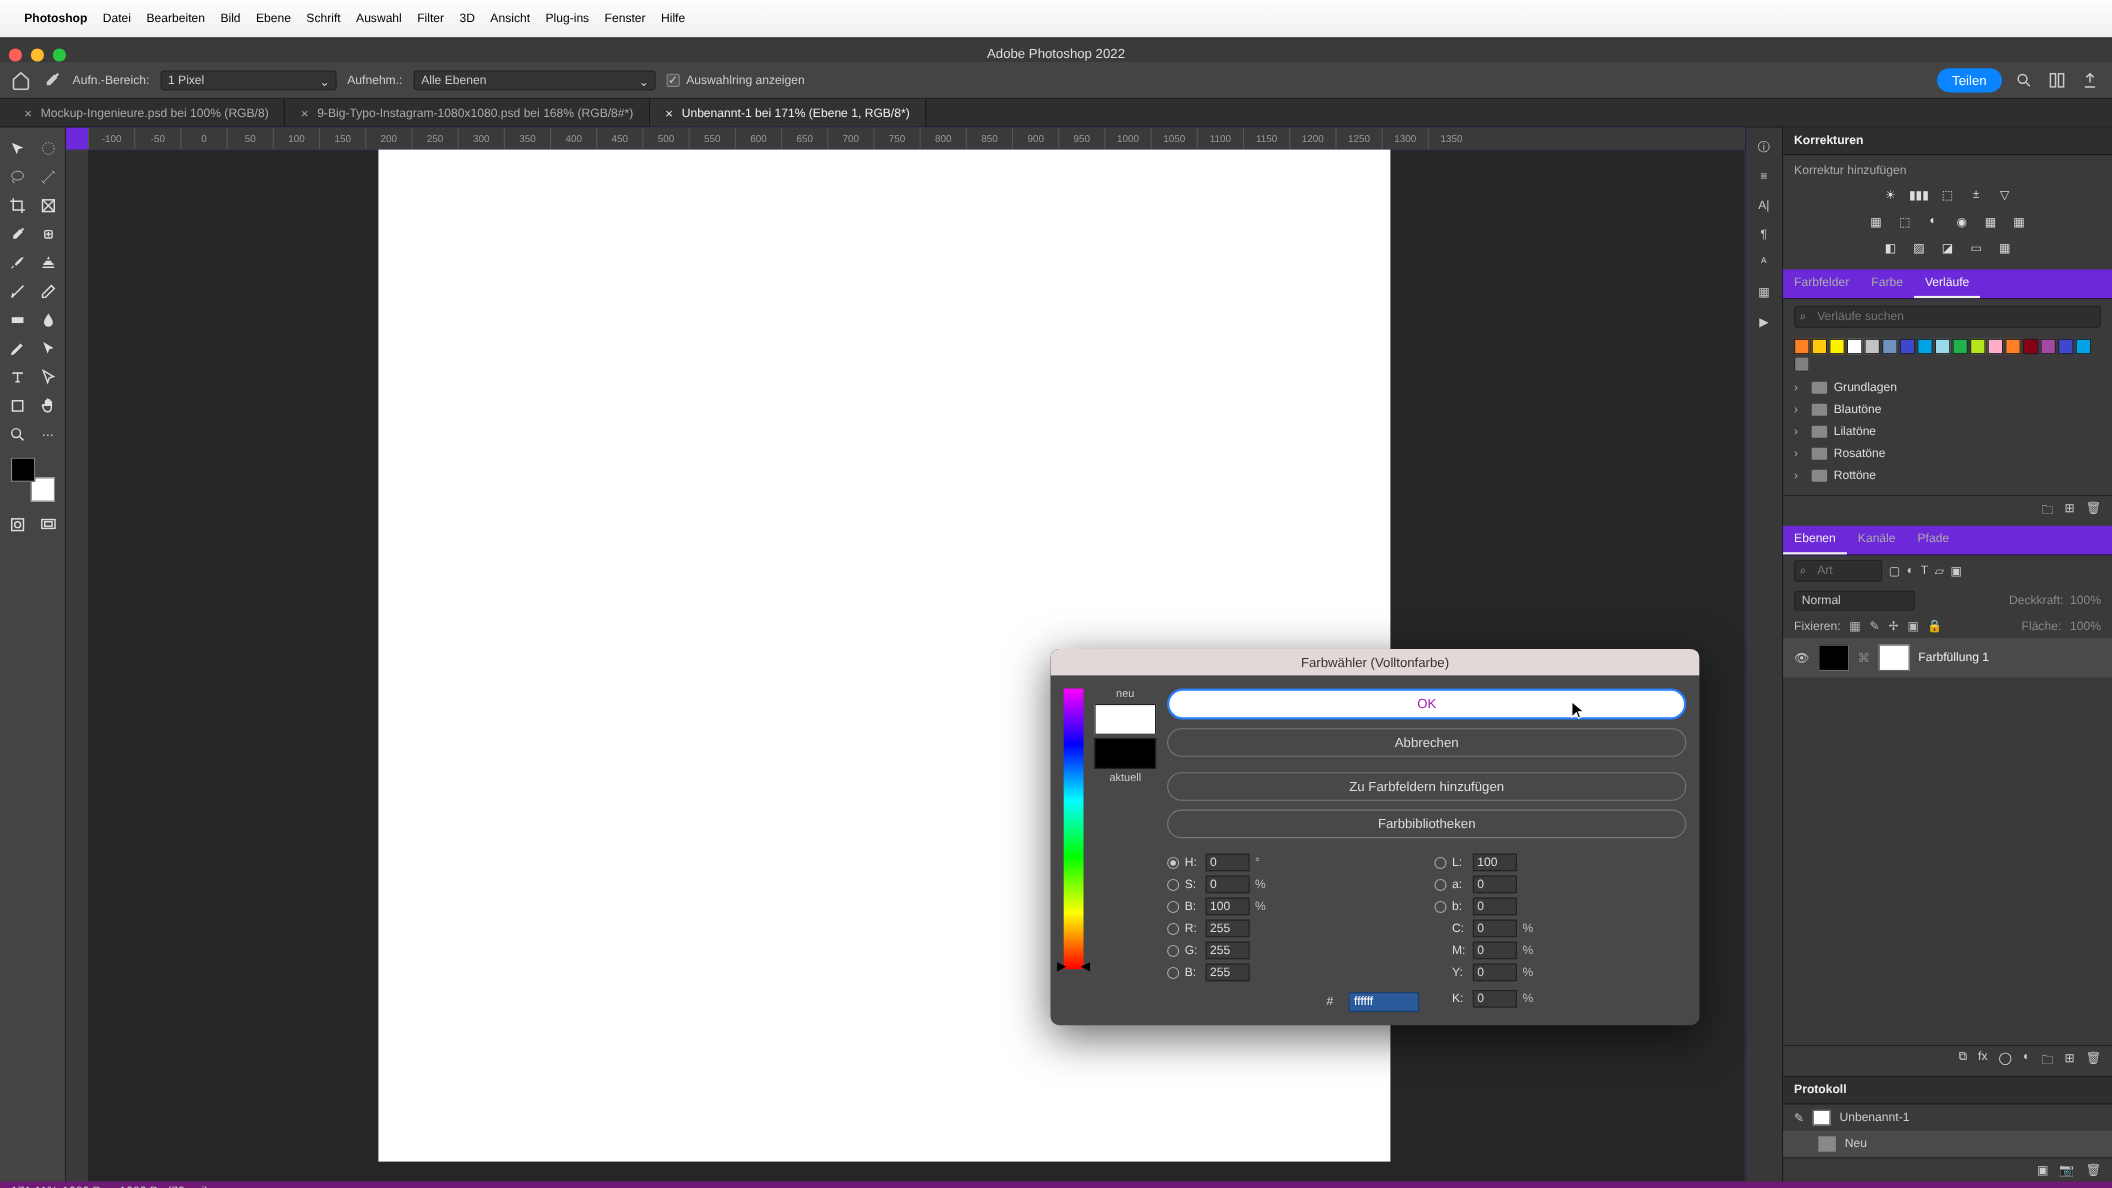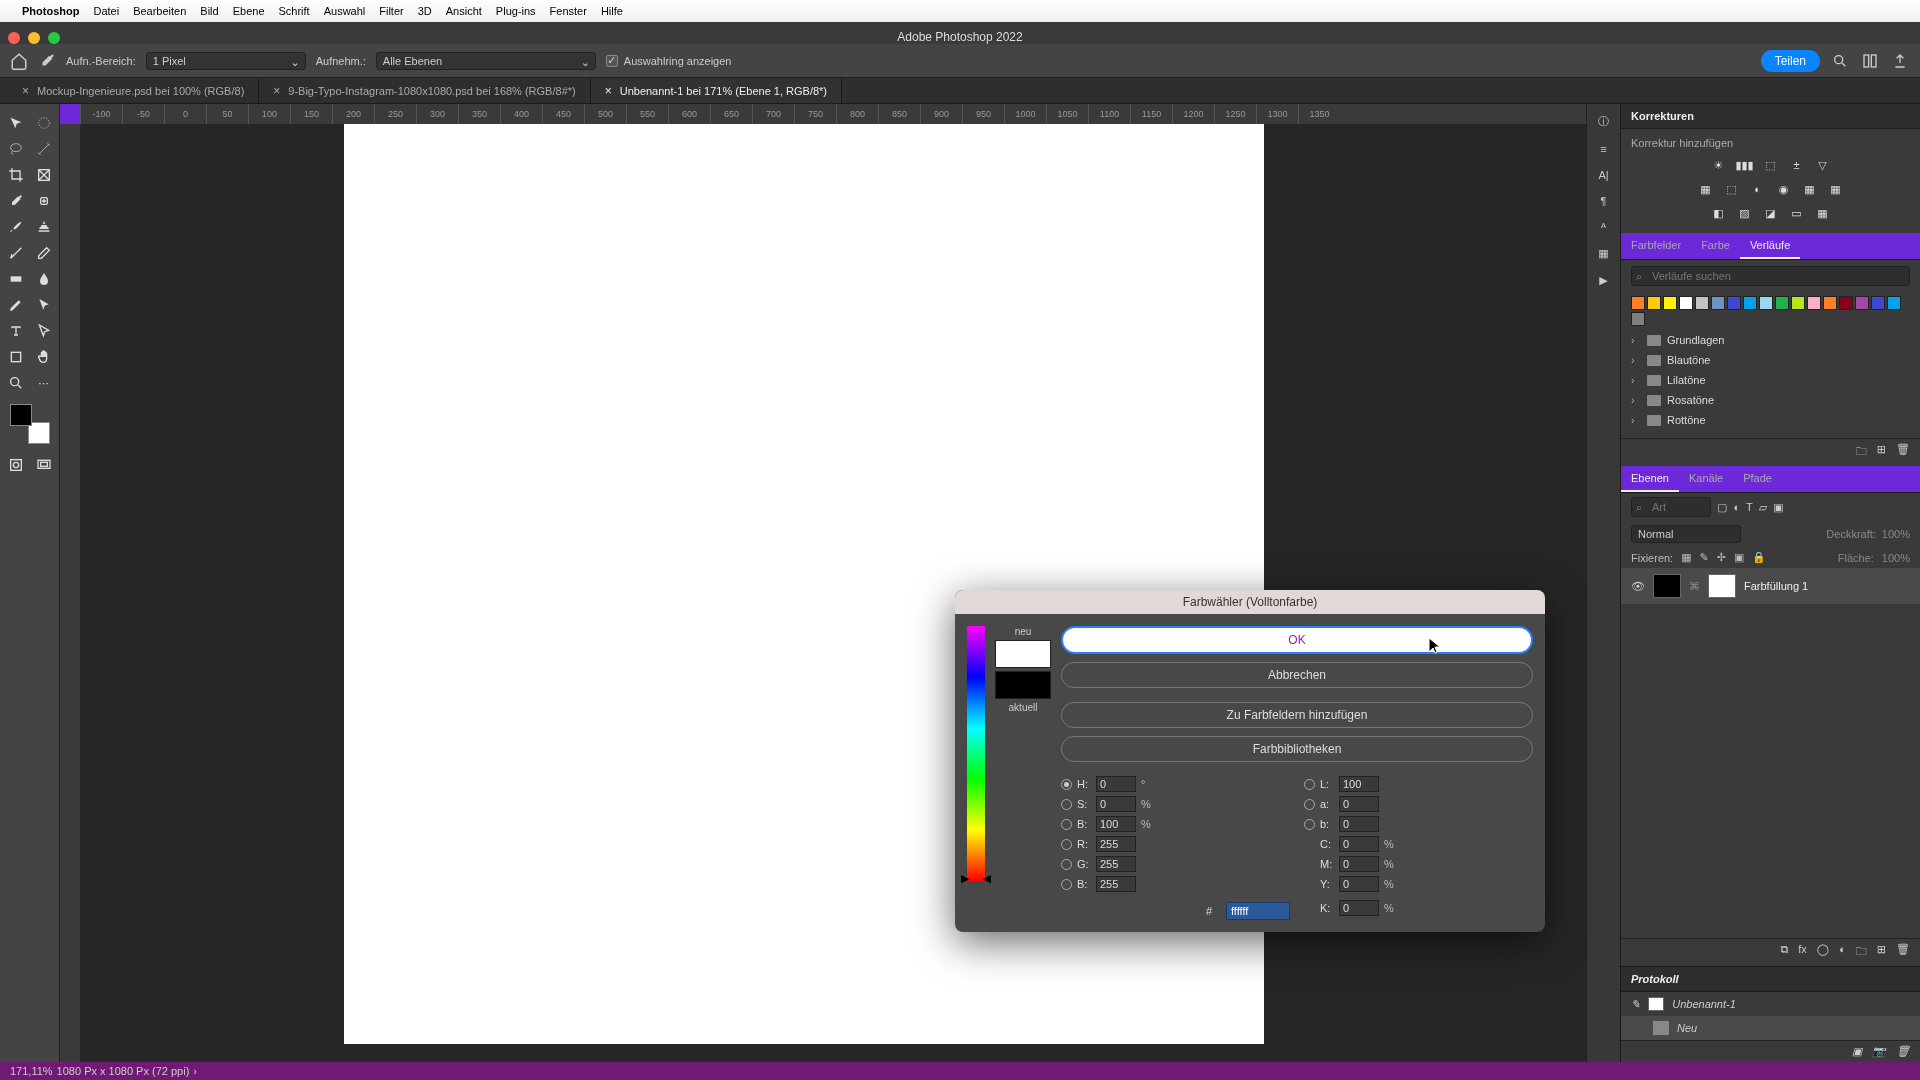--- a/index.html
+++ b/index.html
@@ -1,19 +1,19 @@
 <!DOCTYPE html>
 <html><head>
 <meta charset="utf-8">
 <style>
 * { margin: 0; padding: 0; box-sizing: border-box; font-family: -apple-system, "Helvetica Neue", Arial, sans-serif; font-size: 11px; }
 body { background: #323232; color: #ccc; overflow: hidden; width: 1920px; height: 1080px; user-select: none; }
 
 
-.mac-menubar { height: 22px; background: linear-gradient(#fdfdfd, #f0f0f0); display: flex; align-items: center; padding: 0 8px; gap: 14px; color: #000; }
+.mac-menubar { height: 34px; background: linear-gradient(#fdfdfd, #f0f0f0); display: flex; align-items: center; padding: 0 8px; gap: 14px; color: #000; }
 .mac-menubar .apple { font-size: 14px; }
 .mac-menubar .app-name { font-weight: 600; }
 .mac-menubar .menu-item { cursor: default; }
 
 
 .window-titlebar { height: 22px; background: #3a3a3a; display: flex; align-items: flex-end; padding: 0 8px; position: relative; }
 .traffic-lights { display: flex; gap: 8px; }
 .tl { width: 12px; height: 12px; border-radius: 50%; }
 .tl.red { background: #ff5f57; }
 .tl.yellow { background: #febc2e; }
@@ -84,21 +84,21 @@
 .layers-opts { display: flex; gap: 6px; align-items: center; padding: 4px 10px; }
 .layers-opts .blend { background: #2e2e2e; border: 1px solid #222; padding: 2px 6px; border-radius: 3px; width: 110px; }
 .layers-opts .opac { color: #888; margin-left: auto; }
 .lock-row { display: flex; gap: 8px; align-items: center; padding: 4px 10px; color: #bbb; }
 .layer-row { display: flex; align-items: center; gap: 8px; padding: 6px 10px; background: #4a4a4a; }
 .layer-row .eye { color: #ccc; }
 .layer-row .thumb { width: 28px; height: 24px; background: #000; border: 1px solid #666; position: relative; }
 .layer-row .thumb.white { background: #fff; }
 .layer-row .lname { color: #eee; }
 
-.protocol { border-top: 1px solid #1a1a1a; font-style: italic; }
+.protocol { border-top: 1px solid #1a1a1a; }
 .proto-row { display: flex; align-items: center; gap: 8px; padding: 5px 10px; }
 .proto-row.sel { background: #4a4a4a; }
 .proto-row .pthumb { width: 16px; height: 14px; background: #fff; border: 1px solid #666; }
 .proto-row .picon { width: 16px; height: 14px; background: #888; }
 
 
 .status-bar { height: 18px; background: #701a75; display: flex; align-items: center; padding: 0 10px; gap: 4px; color: #ccc; font-size: 10px; }
 
 
 .dialog { position: absolute; top: 590px; left: 955px; width: 590px; background: #484848; border-radius: 8px; box-shadow: 0 10px 40px rgba(0,0,0,.6); overflow: hidden; z-index: 100; }

